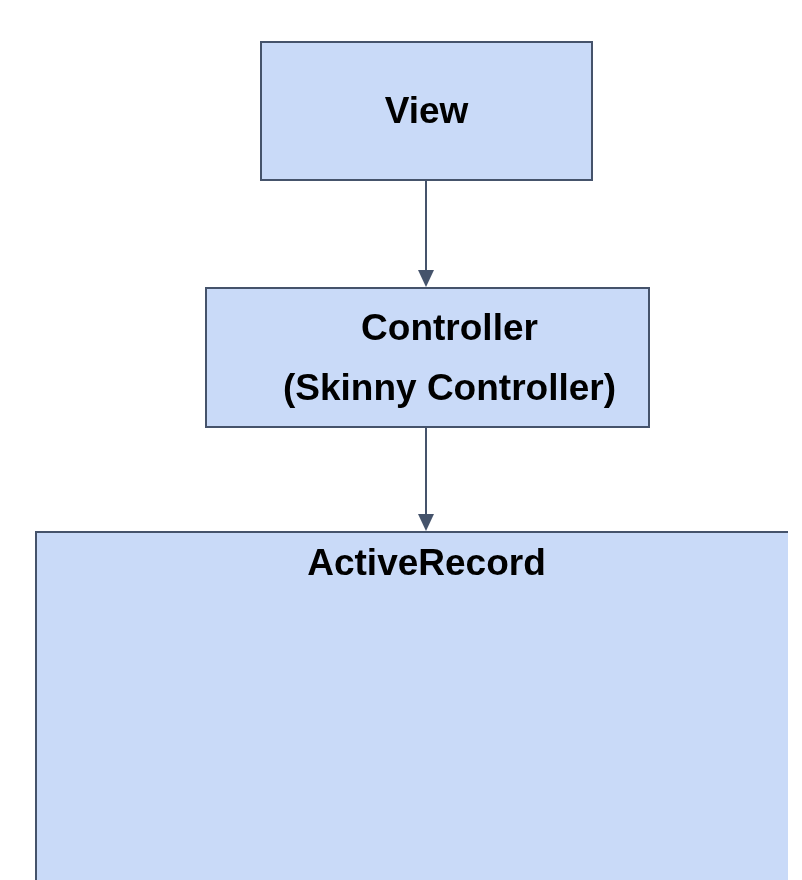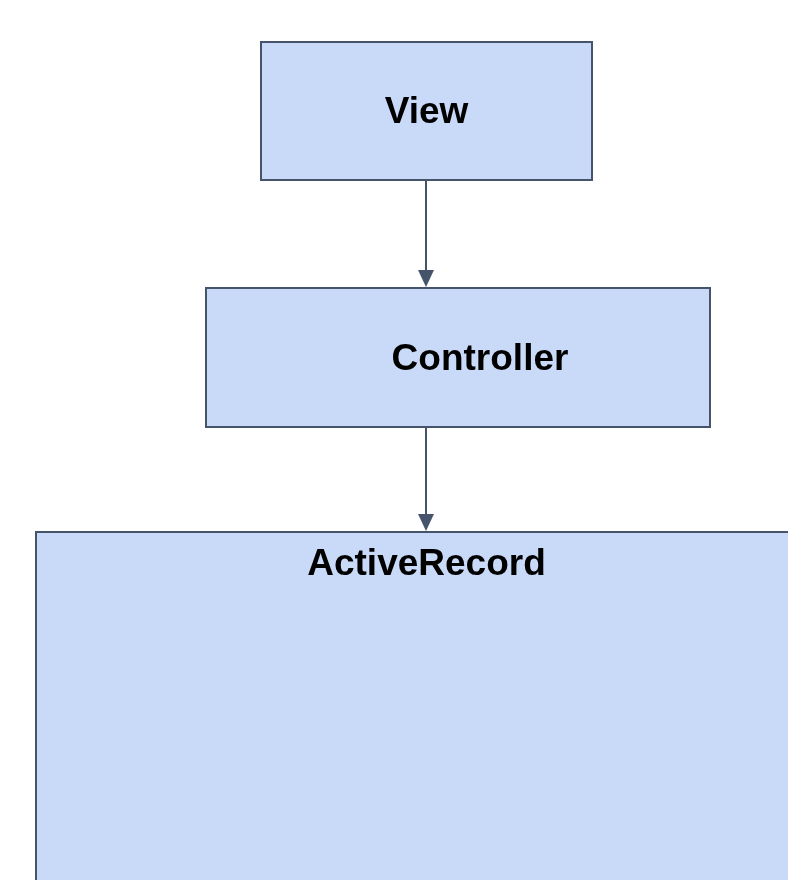--- a/index.html
+++ b/index.html
@@ -28,21 +28,21 @@
     flex-direction: column;
     align-items: center;
     justify-content: center;
     text-align: center;
     color: var(--text);
     font-weight: bold;
     font-size: 37px;
     line-height: 1.22;
   }
   .node-view        { left: 232px; top: 13px;  width: 333px; height: 140px; }
-  .node-controller  { left: 177px; top: 259px; width: 506px; height: 141px; padding-left: 44px; }
+  .node-controller  { left: 177px; top: 259px; width: 445px; height: 141px; padding-left: 44px; }
   .node-activerecord{ left: 7px;   top: 503px; width: 783px; height: 364px; justify-content: space-between; }
 
   .arrow-line {
     position: absolute;
     width: 2px;
     background: var(--line);
   }
   .arrow-line-1 { left: 397px; top: 153px; height: 90px; }
   .arrow-line-2 { left: 397px; top: 400px; height: 87px; }
 
@@ -64,20 +64,21 @@
 
   <div class="node node-view">
     <span>View</span>
   </div>
 
   <div class="arrow-line arrow-line-1"></div>
   <div class="arrow-head arrow-head-1"></div>
 
   <div class="node node-controller">
     <span>Controller</span>
+    <span>(Skinny Controller)</span>
   </div>
 
   <div class="arrow-line arrow-line-2"></div>
   <div class="arrow-head arrow-head-2"></div>
 
   <div class="node node-activerecord">
     <span>ActiveRecord</span>
   </div>
 
 </div>

